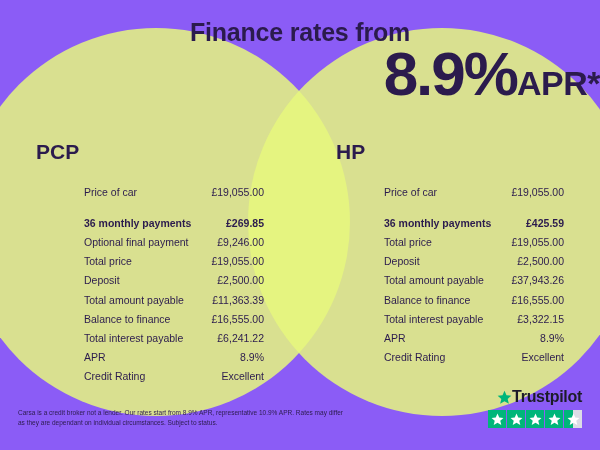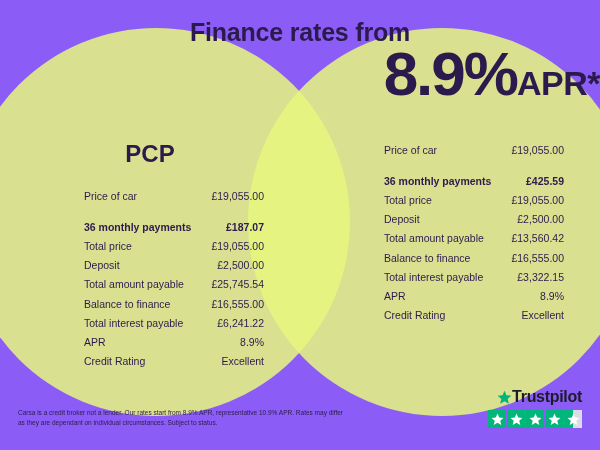--- a/index.html
+++ b/index.html
@@ -81,23 +81,23 @@
     left: 0;
     width: 600px;
     display: flex;
   }
   .col {
     width: 300px;
     box-sizing: border-box;
     padding: 0 36px;
   }
   .col-title {
-    text-align: center;
-    color: #2b1b4d;
-    font-size: 24px;
+    text-align: left;
+    color: #2b1b4d;
+    font-size: 21px;
     font-weight: bold;
     margin-bottom: 18px;
   }
   .row {
     display: flex;
     justify-content: space-between;
     align-items: baseline;
     font-size: 10.5px;
     color: #2b1b4d;
     padding: 3.6px 0;
@@ -192,73 +192,78 @@
 
       <div class="col">
         <div class="col-title">PCP</div>
 
         <div class="row">
           <span class="label">Price of car</span>
           <span class="value">£19,055.00</span>
         </div>
         <div class="row bold">
           <span class="label">36 monthly payments</span>
-          <span class="value">£187.07</span>
+          <span class="value">£269.85</span>
+        </div>
+        <div class="row">
+          <span class="label">Optional final payment</span>
+          <span class="value">£9,246.00</span>
         </div>
         <div class="row">
           <span class="label">Total price</span>
           <span class="value">£19,055.00</span>
         </div>
         <div class="row">
           <span class="label">Deposit</span>
           <span class="value">£2,500.00</span>
         </div>
         <div class="row">
           <span class="label">Total amount payable</span>
-          <span class="value">£25,745.54</span>
+          <span class="value">£11,363.39</span>
         </div>
         <div class="row">
           <span class="label">Balance to finance</span>
           <span class="value">£16,555.00</span>
         </div>
         <div class="row">
           <span class="label">Total interest payable</span>
           <span class="value">£6,241.22</span>
         </div>
         <div class="row">
           <span class="label">APR</span>
           <span class="value">8.9%</span>
         </div>
         <div class="row">
           <span class="label">Credit Rating</span>
           <span class="value">Excellent</span>
         </div>
       </div>
 
       <div class="col">
+        <div class="col-title">HP</div>
 
         <div class="row">
           <span class="label">Price of car</span>
           <span class="value">£19,055.00</span>
         </div>
         <div class="row bold">
           <span class="label">36 monthly payments</span>
           <span class="value">£425.59</span>
         </div>
         <div class="row">
           <span class="label">Total price</span>
           <span class="value">£19,055.00</span>
         </div>
         <div class="row">
           <span class="label">Deposit</span>
           <span class="value">£2,500.00</span>
         </div>
         <div class="row">
           <span class="label">Total amount payable</span>
-          <span class="value">£13,560.42</span>
+          <span class="value">£37,943.26</span>
         </div>
         <div class="row">
           <span class="label">Balance to finance</span>
           <span class="value">£16,555.00</span>
         </div>
         <div class="row">
           <span class="label">Total interest payable</span>
           <span class="value">£3,322.15</span>
         </div>
         <div class="row">

